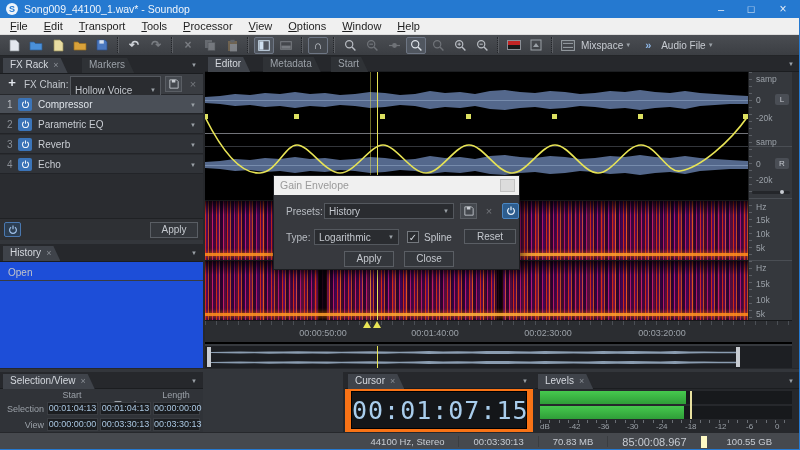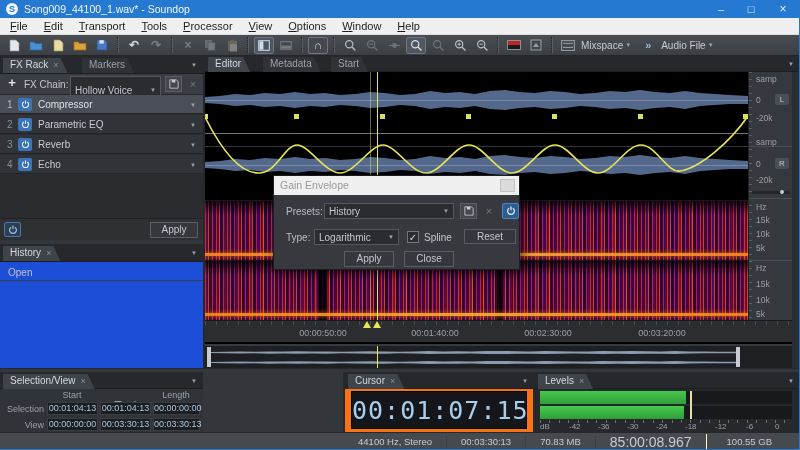--- a/index.html
+++ b/index.html
@@ -483,17 +483,17 @@
     <span class="lbl" style="left:240px;top:50px;font-size:8px">0</span>
   </div>
 
   <div class="abs" style="left:343px;top:372px;width:2px;height:60px;background:#26282c"></div>
   <div class="abs" style="left:533px;top:372px;width:2px;height:60px;background:#26282c"></div>
 
   <div class="abs" style="left:0;top:432px;width:800px;height:18px;background:#46494e;border-top:1px solid #26282c;display:flex;align-items:center;justify-content:flex-end;padding-right:8px">
     <span style="font-size:9.5px;color:#c8ccd2;padding:0 14px;border-right:1px solid #3a3d41">44100 Hz, Stereo</span>
     <span style="font-size:9.5px;color:#c8ccd2;padding:0 14px;border-right:1px solid #3a3d41">00:03:30:13</span>
     <span style="font-size:9.5px;color:#c8ccd2;padding:0 14px;border-right:1px solid #3a3d41">70.83 MB</span>
-    <span style="font-size:14px;color:#c8ccd2;padding:0 14px;border-right:1px solid #fef9c3">85:00:08.967</span>
+    <span style="font-size:11px;color:#c8ccd2;padding:0 14px;border-right:6px solid #fef9c3">85:00:08.967</span>
     <span style="font-size:9.5px;color:#c8ccd2;padding:0 20px">100.55 GB</span>
   </div>
 
 </div>
 
 </body></html>

